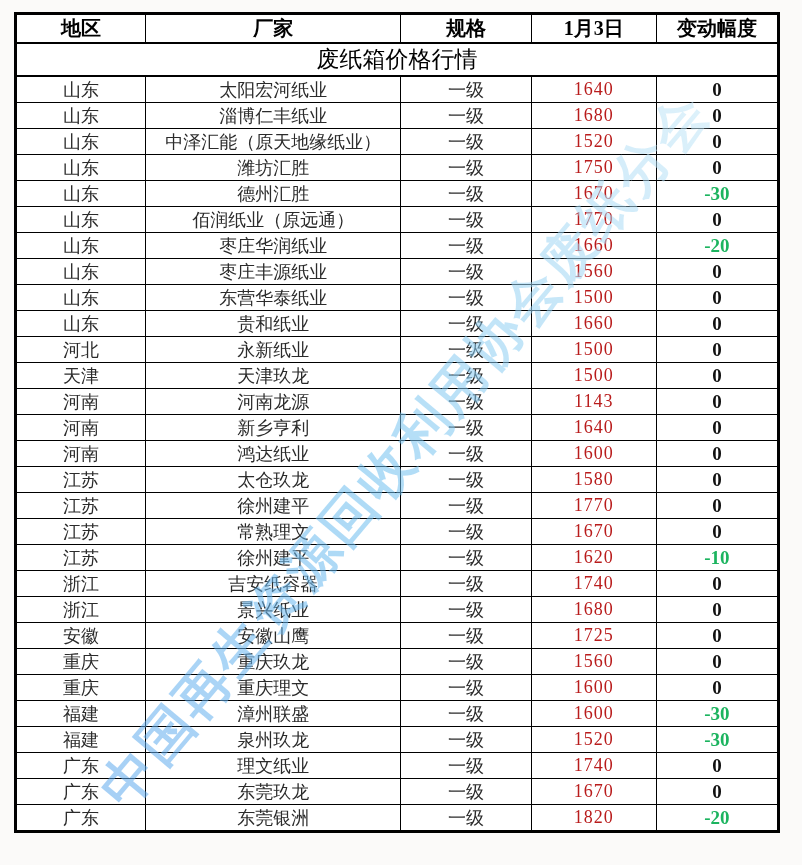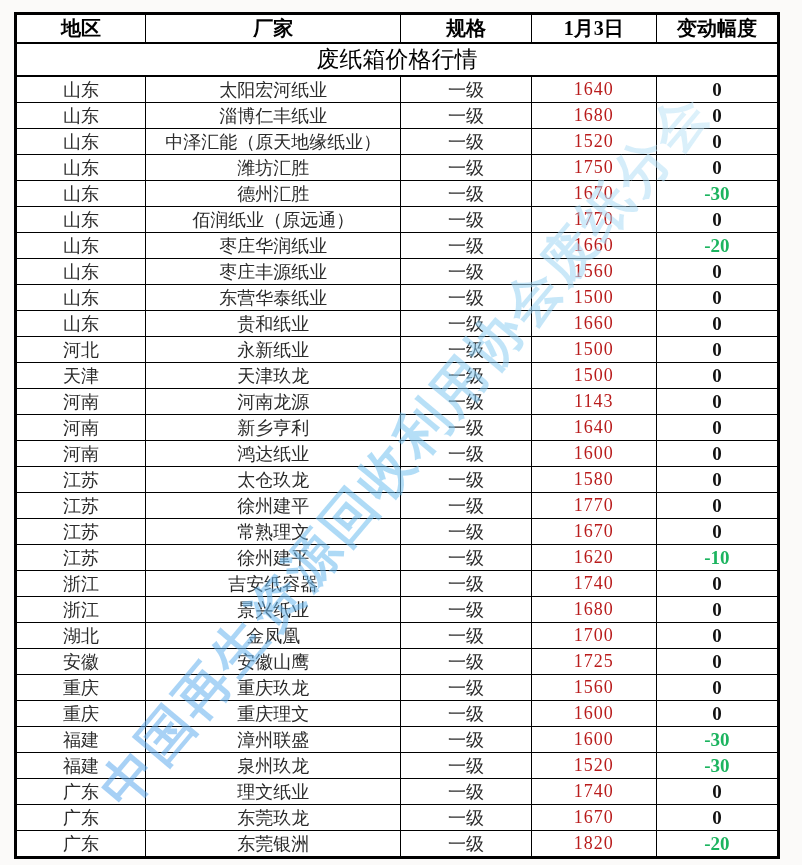--- a/index.html
+++ b/index.html
@@ -257,27 +257,20 @@
     <td class="cell-change zero">0</td>
   </tr>
         <tr class="data-row">
     <td class="cell-region">浙江</td>
     <td class="cell-factory">景兴纸业</td>
     <td class="cell-spec">一级</td>
     <td class="cell-price">1680</td>
     <td class="cell-change zero">0</td>
   </tr>
         <tr class="data-row">
-    <td class="cell-region">湖北</td>
-    <td class="cell-factory">金凤凰</td>
-    <td class="cell-spec">一级</td>
-    <td class="cell-price">1700</td>
-    <td class="cell-change zero">0</td>
-  </tr>
-        <tr class="data-row">
     <td class="cell-region">安徽</td>
     <td class="cell-factory">安徽山鹰</td>
     <td class="cell-spec">一级</td>
     <td class="cell-price">1725</td>
     <td class="cell-change zero">0</td>
   </tr>
         <tr class="data-row">
     <td class="cell-region">重庆</td>
     <td class="cell-factory">重庆玖龙</td>
     <td class="cell-spec">一级</td>

